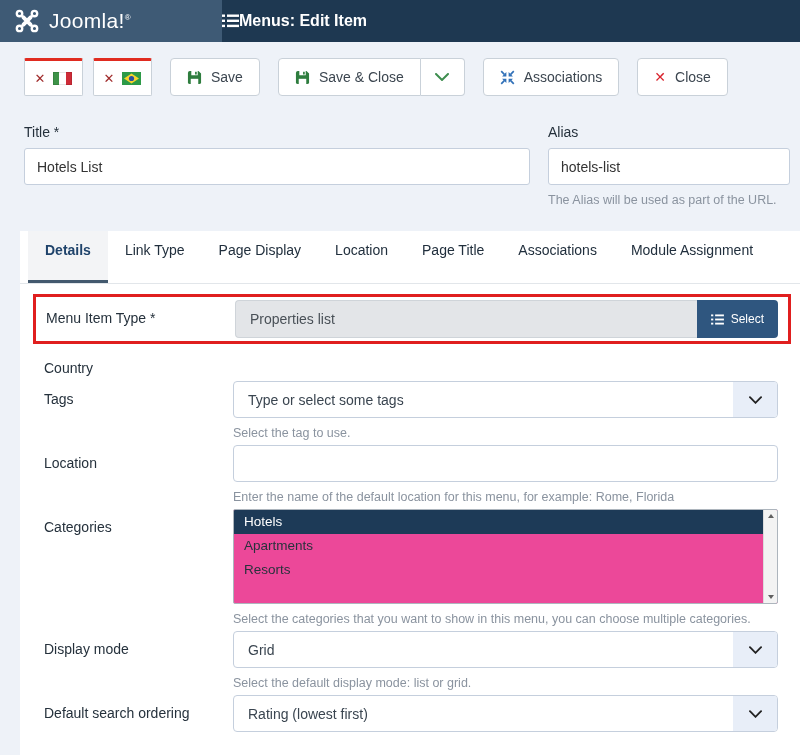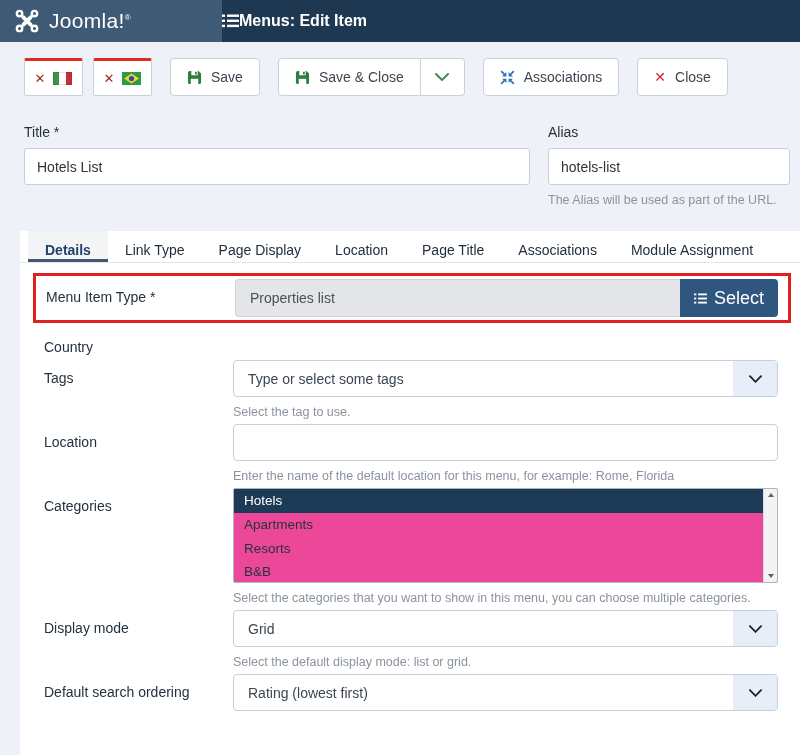--- a/index.html
+++ b/index.html
@@ -52,21 +52,21 @@
     padding: 0 12px; font-family: inherit; font-size: 14px; color: #333; background: #fff;
   }
   .title-field { width: 506px; flex-shrink: 0; }
   .alias-field { width: 242px; flex-shrink: 0; }
   .help { font-size: 12.5px; color: #8a939f; margin-top: 8px; line-height: 14px; }
 
   
   .panel { margin: 24px 0 0 20px; width: 780px; background: #fff; min-height: 531px; }
   .tabs { display: flex; padding-left: 8px; border-bottom: 1px solid #e2e6ea; }
   .tab {
-    padding: 11px 17px 1px; font-size: 14px; color: #212f3d; cursor: pointer;
+    padding: 11px 17px 22px; font-size: 14px; color: #212f3d; cursor: pointer;
     border-bottom: 3px solid transparent;
   }
   .tab.active { color: #1f436b; font-weight: 700; background: #f3f4f6; border-bottom-color: #43596e; }
 
   
   .form { padding: 10px 22px 0 24px; }
   .row { display: flex; margin-bottom: 5px; }
   .rlabel { width: 189px; flex-shrink: 0; padding-top: 10px; font-size: 14px; color: #25313c; }
   .rctrl { flex: 1; min-width: 0; }
 
@@ -74,21 +74,21 @@
   .highlight-box .row { margin-bottom: 0; }
   .mit { display: flex; }
   .readonly {
     flex: 1; height: 38px; line-height: 36px; background: #e3e5e8;
     border: 1px solid #cfd4d9; border-right: none; border-radius: 4px 0 0 4px;
     padding: 0 14px; color: #495057; font-size: 14px;
   }
   .select-btn {
     height: 38px; background: #2f567f; color: #fff; border: none; border-radius: 0 4px 4px 0;
     display: inline-flex; align-items: center; gap: 7px; padding: 0 14px;
-    font-family: inherit; font-size: 18px; cursor: pointer;
+    font-family: inherit; font-size: 12px; cursor: pointer;
   }
 
   .select {
     position: relative; height: 37px; border: 1px solid #c5cfdd; border-radius: 4px;
     background: #fff; display: flex; align-items: center; cursor: pointer; overflow: hidden;
   }
   .sel-text { padding-left: 14px; font-size: 14px; color: #3a4550; }
   .sel-caret {
     margin-left: auto; width: 44px; height: 100%; background: #e8eef8;
     display: flex; align-items: center; justify-content: center; color: #222;
@@ -273,21 +273,20 @@
     </div>
 
     <div class="row">
       <label class="rlabel">Categories</label>
       <div class="rctrl">
         <div class="listbox">
           <div class="options">
             <div class="option selected">Hotels</div>
             <div class="option">Apartments</div>
             <div class="option">Resorts</div>
-            <div class="option">B&amp;B</div>
           </div>
           <div class="lscroll">
             <span class="up-arrow"></span>
             <span class="down-arrow"></span>
           </div>
         </div>
         <div class="help">Select the categories that you want to show in this menu, you can choose multiple categories.</div>
       </div>
     </div>
 

